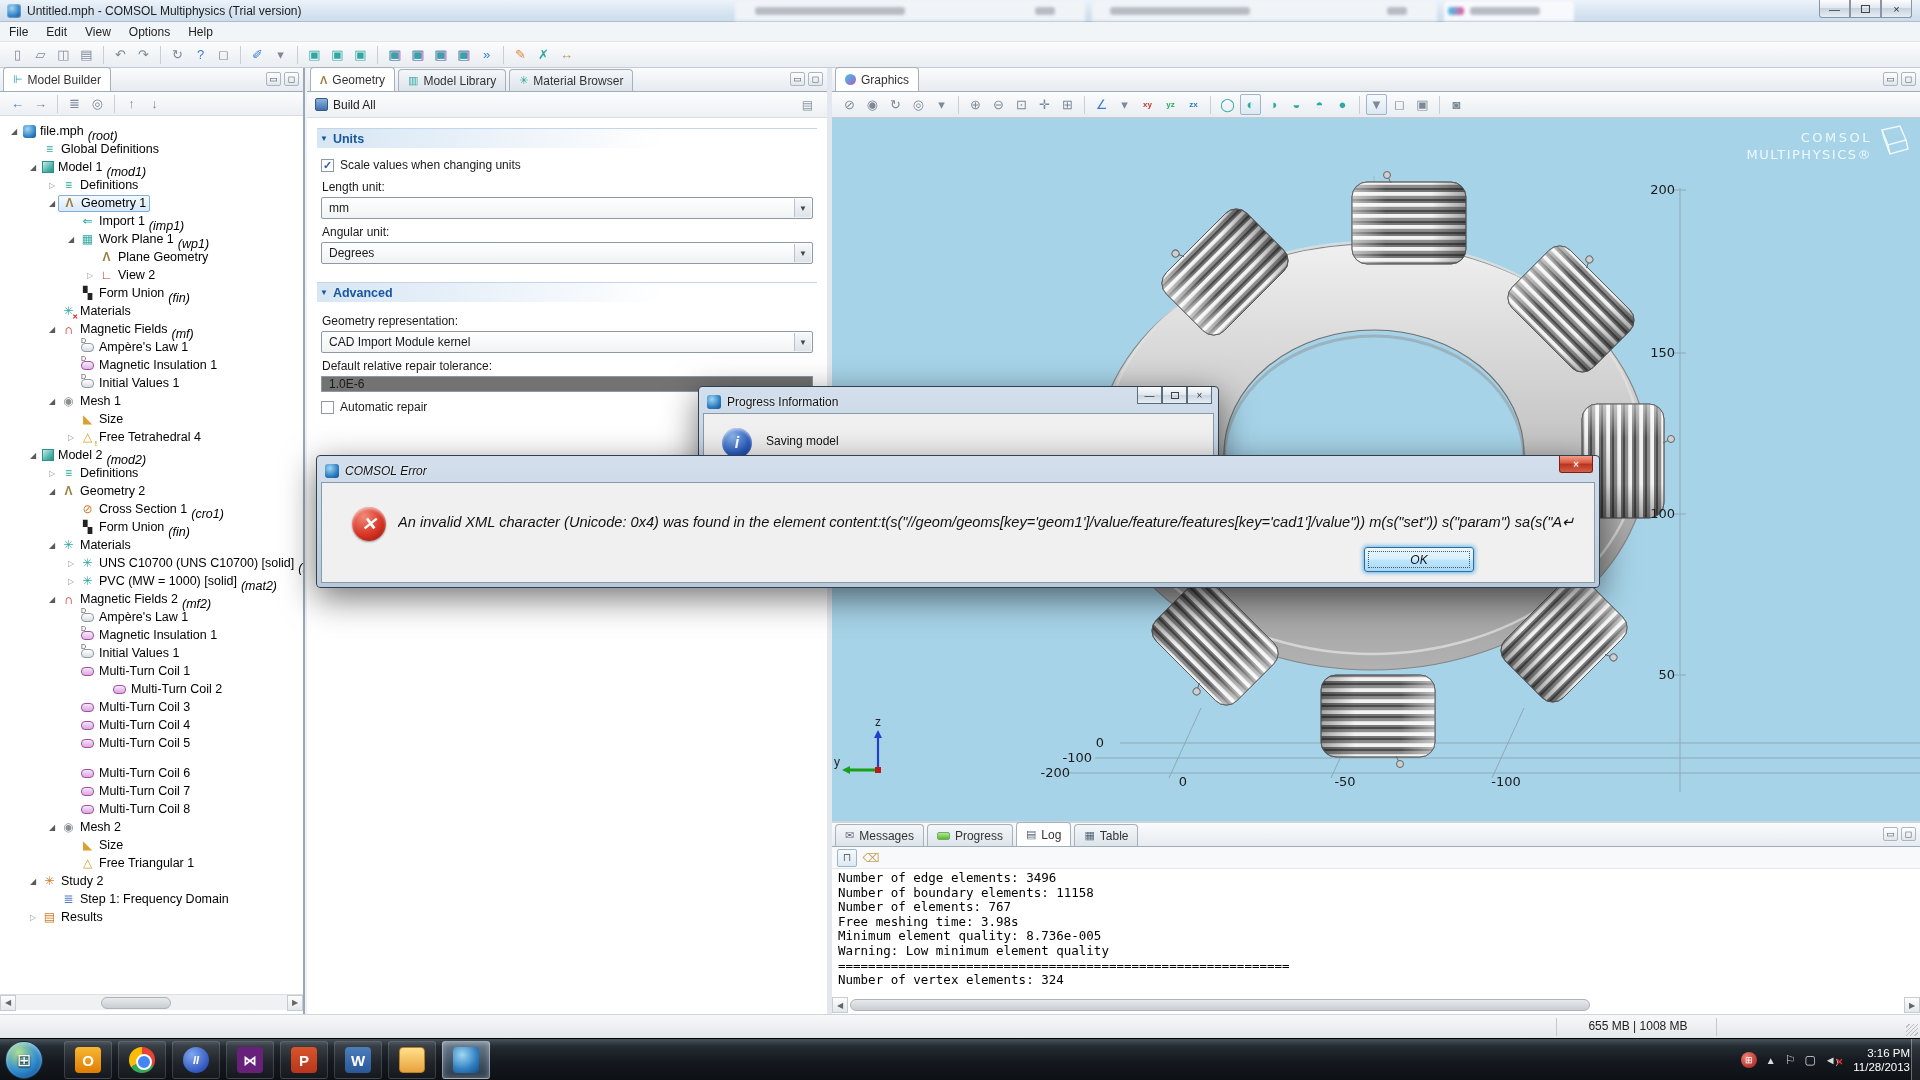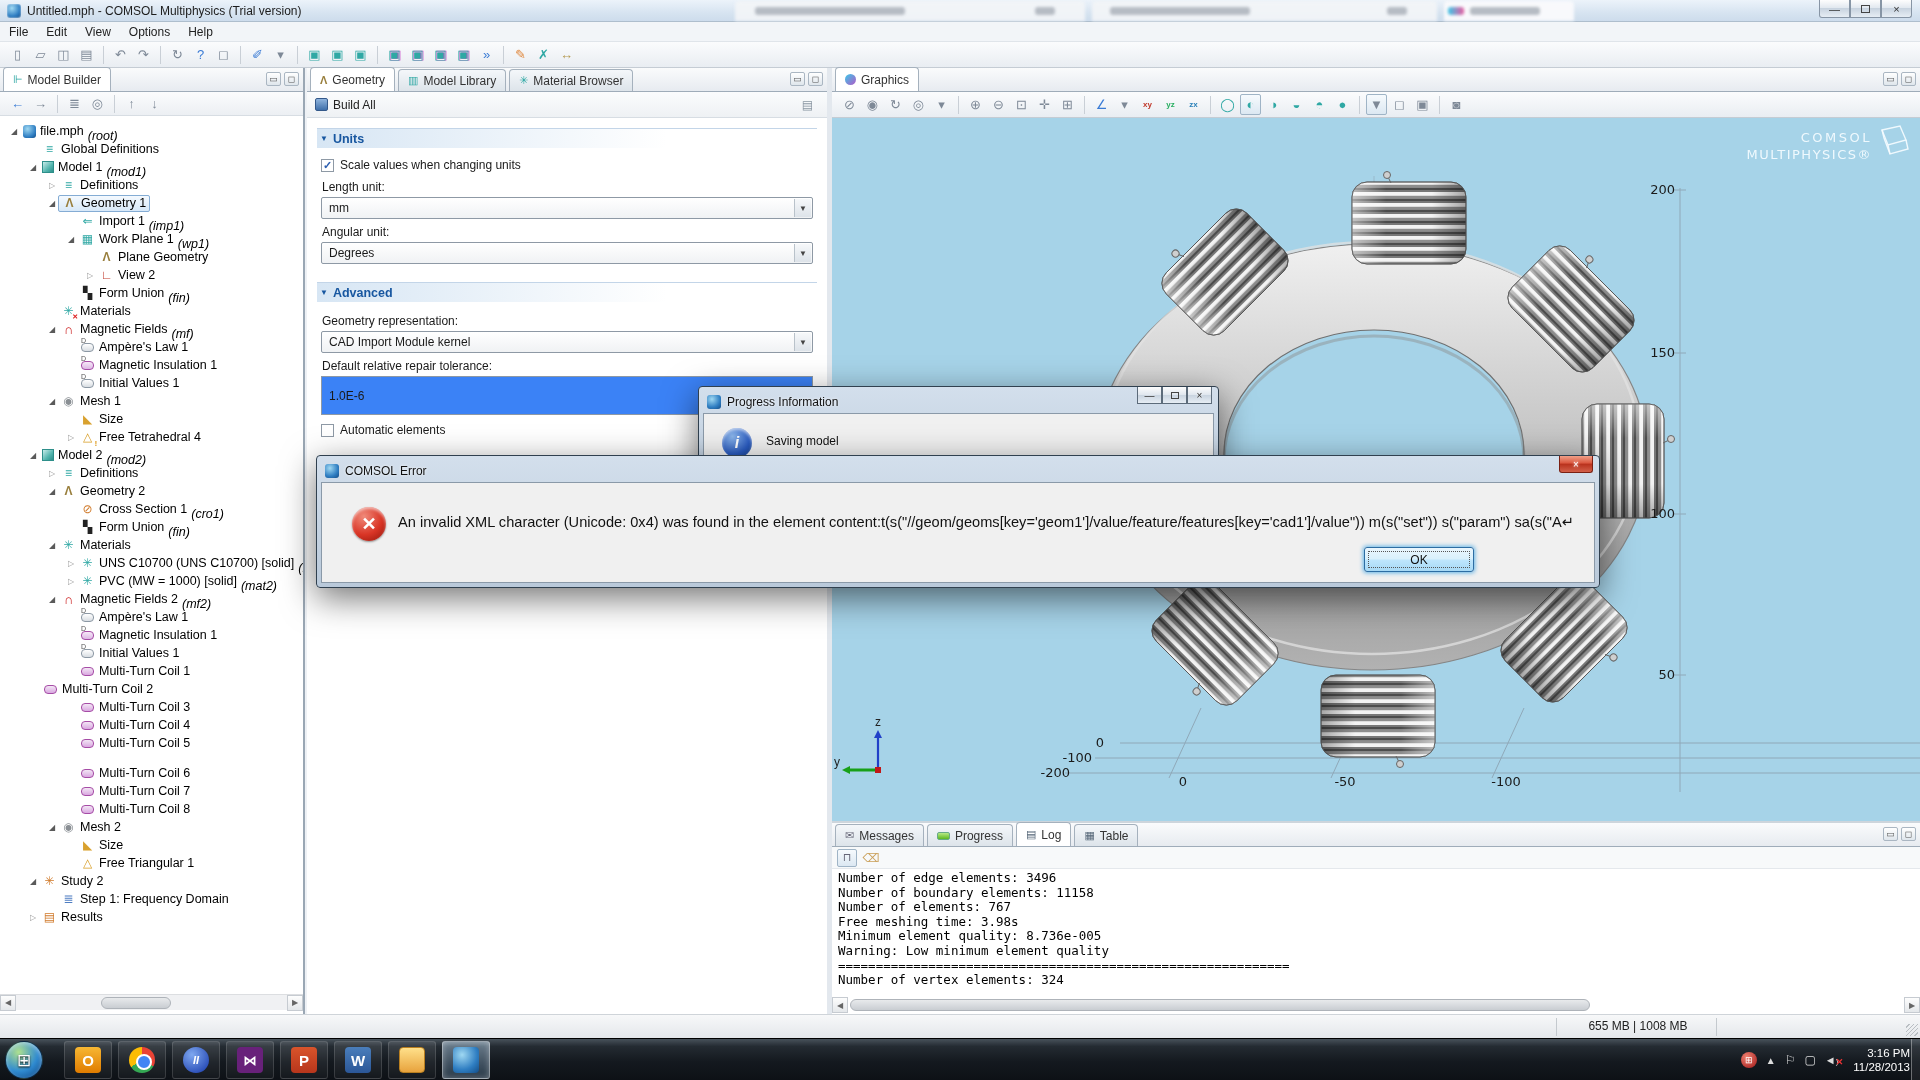--- a/index.html
+++ b/index.html
@@ -113,21 +113,21 @@
   .cbrow { display:flex; align-items:center; margin:4px 0 8px 0; }
   .cbox { width:13px; height:13px; border:1px solid #8e99a5; background:#fff; margin-right:6px;
     display:flex; align-items:center; justify-content:center; font-size:11px; color:#2d5fb0; font-weight:bold; }
   .flabel { margin:6px 0 3px 1px; }
   .combo { height:22px; border:1px solid #8e99a5; border-radius:2px; background:#fff;
     display:flex; align-items:center; position:relative; padding-left:7px; margin-bottom:4px;
     background:linear-gradient(#fff,#f0f2f4); }
   .combo .cbtn { position:absolute; right:1px; top:1px; bottom:1px; width:17px;
     background:linear-gradient(#f6f8fa,#dde3e9); border-left:1px solid #b9c2ca; display:flex;
     align-items:center; justify-content:center; font-size:8px; color:#444; }
-  .tinput { height:39px; border:1px solid #8e99a5; background:#3b82f6; display:flex; align-items:center;
+  .tinput { height:16px; border:1px solid #8e99a5; background:#737373; display:flex; align-items:center;
     padding-left:7px; margin-bottom:4px; }
 
   
   #graphics { position:absolute; left:832px; top:68px; width:1088px; height:755px; background:#fff; }
   .gfx-toolbar { position:absolute; top:24px; left:0; width:100%; height:26px;
     background:linear-gradient(#fbfcfd,#e9edf2); border-bottom:1px solid #c5ccd4;
     display:flex; align-items:center; padding-left:6px; }
   .vxy { font-size:8px; font-weight:bold; }
   #canvas { position:absolute; top:50px; left:0; width:1088px; height:705px; background:#a6d3e8; overflow:hidden; }
   #canvas svg { position:absolute; left:0; top:0; }
@@ -540,21 +540,21 @@
         </div>
         <div class="trow" style="padding-left: 65px;">
           <span class="arrow none"></span>
           <span class="core">
             <span class="tic">
               <span class="chip coil"></span>
             </span>
             <span>Multi-Turn Coil 1</span>
           </span>
         </div>
-        <div class="trow" style="padding-left: 28px;">
+        <div class="trow" style="padding-left: 97px;">
           <span class="arrow none"></span>
           <span class="core">
             <span class="tic">
               <span class="chip coil"></span>
             </span>
             <span>Multi-Turn Coil 2</span>
           </span>
         </div>
         <div class="trow" style="padding-left: 65px;">
           <span class="arrow none"></span>
@@ -716,21 +716,21 @@
         <div class="combo">
           <span>CAD Import Module kernel</span>
           <span class="cbtn">▼</span>
         </div>
         <div class="flabel">Default relative repair tolerance:</div>
         <div class="tinput">
           <span>1.0E-6</span>
         </div>
         <div class="cbrow" style="margin-top:8px;">
           <span class="cbox"></span>
-          <span>Automatic elements</span>
+          <span>Automatic repair</span>
         </div>
       </div>
     </div>
   </div>
   <div class="sash-v" style="left:827px;"></div>
 
   <div id="graphics">
     <div class="panel-tabs">
       <div class="ptab active">
         <span class="tico" style="background:linear-gradient(135deg,#3bc8e8,#b05ac8);width:11px;height:11px;border-radius:50%;"></span>
@@ -964,21 +964,21 @@
           </div>
         <div class="dlg-wb">×</div>
       </div>
     </div>
     <div class="dlg-body" style="height:90px;">
       <div class="info-ico">i</div>
       <div style="position:absolute;left:62px;top:20px;font-size:12px;color:#111;">Saving model</div>
     </div>
   </div>
 
-  <div class="dialog" style="left:316px;top:455px;width:1284px;height:133px;z-index:50;">
+  <div class="dialog" style="left:316px;top:455px;width:1284px;height:133px;z-index:50;font-style:italic;">
     <div class="dlg-title">
       <div class="dlg-ico"></div>
       <span>COMSOL Error</span>
       <div class="dlg-btns">
         <div class="dlg-wb close-red">×</div>
       </div>
     </div>
     <div class="dlg-body" style="height:101px;">
       <div class="err-ico">✕</div>
       <div id="error-msg">An invalid XML character (Unicode: 0x4) was found in the element content:t(s("//geom/geoms[key='geom1']/value/feature/features[key='cad1']/value")) m(s("set")) s("param") sa(s("A↵</div>

